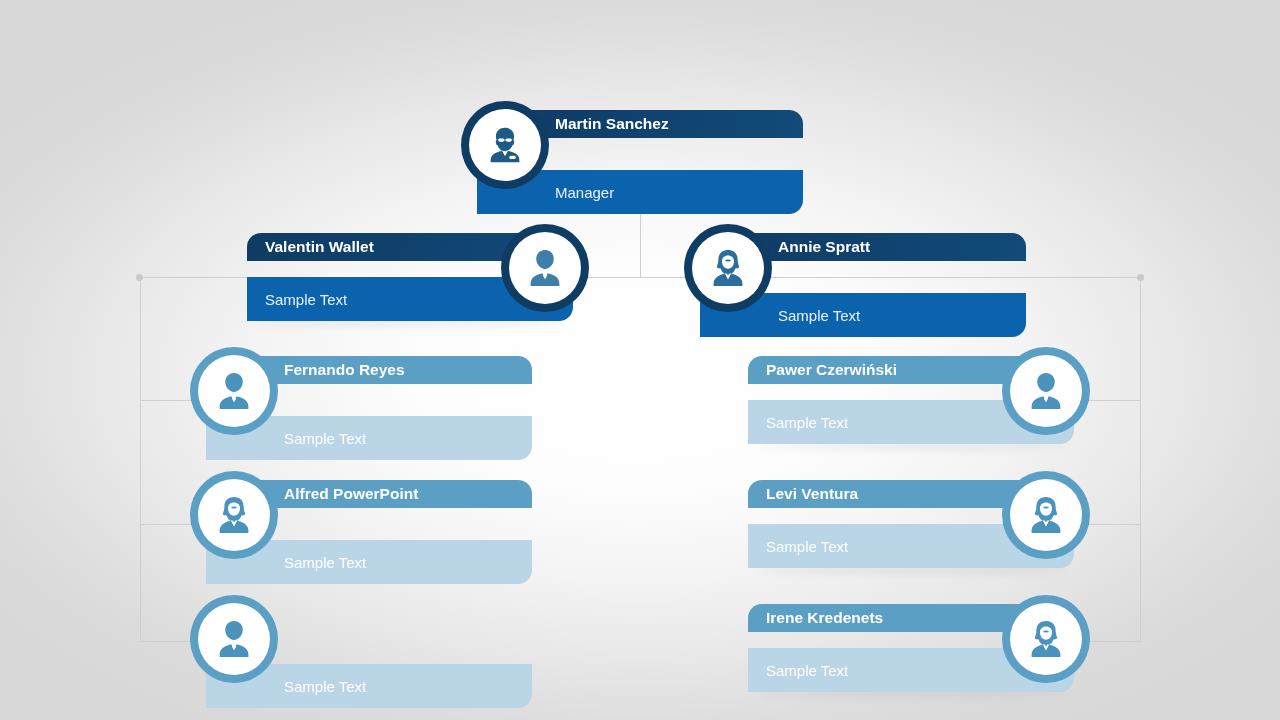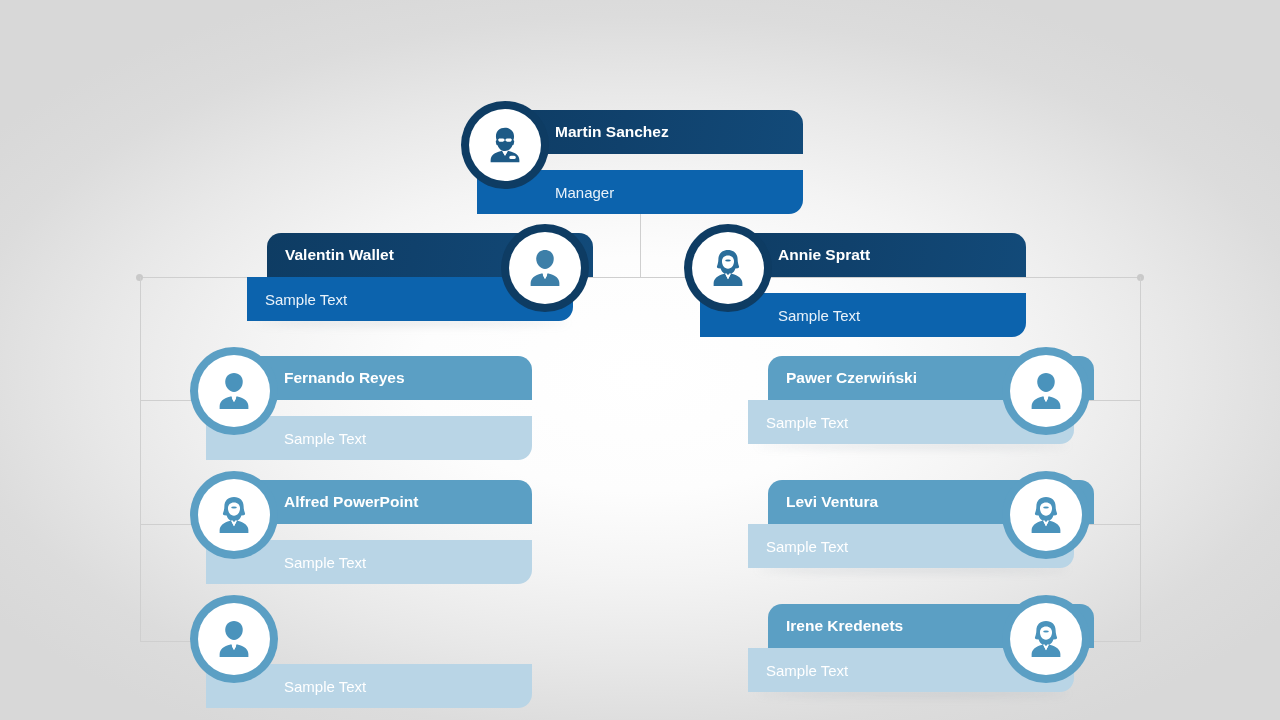--- a/index.html
+++ b/index.html
@@ -65,21 +65,21 @@
   .card .band {
     position: absolute;
     left: 0;
     width: 100%;
     box-sizing: border-box;
     display: flex;
     align-items: center;
   }
   .card .band.top {
     top: 0;
-    height: 44px;
+    height: 28px;
     border-radius: 14px 14px 0 0;
   }
   .card .band.bottom {
     top: 44px;
     height: 44px;
     border-radius: 0 0 14px 0;
   }
 
   .card .name {
     font-size: 15.5px;
@@ -109,21 +109,21 @@
   }
   .card.light .band.bottom {
     background: #b9d5e6;
   }
   .card.light .name { color: #ffffff; }
   .card.light .role { color: #ffffff; }
 
   
   .card.av-left .band.top    { padding-left: 78px; }
   .card.av-left .band.bottom { padding-left: 78px; margin-top: 16px; }
-  .card.av-right .band.top    { padding-left: 18px; margin-left: 20px; }
+  .card.av-right .band.top    { padding-left: 18px; }
   .card.av-right .band.bottom { padding-left: 18px; }
 
   
   .avatar {
     position: absolute;
     top: -9px;
     width: 88px;
     height: 88px;
     border-radius: 50%;
     display: flex;

